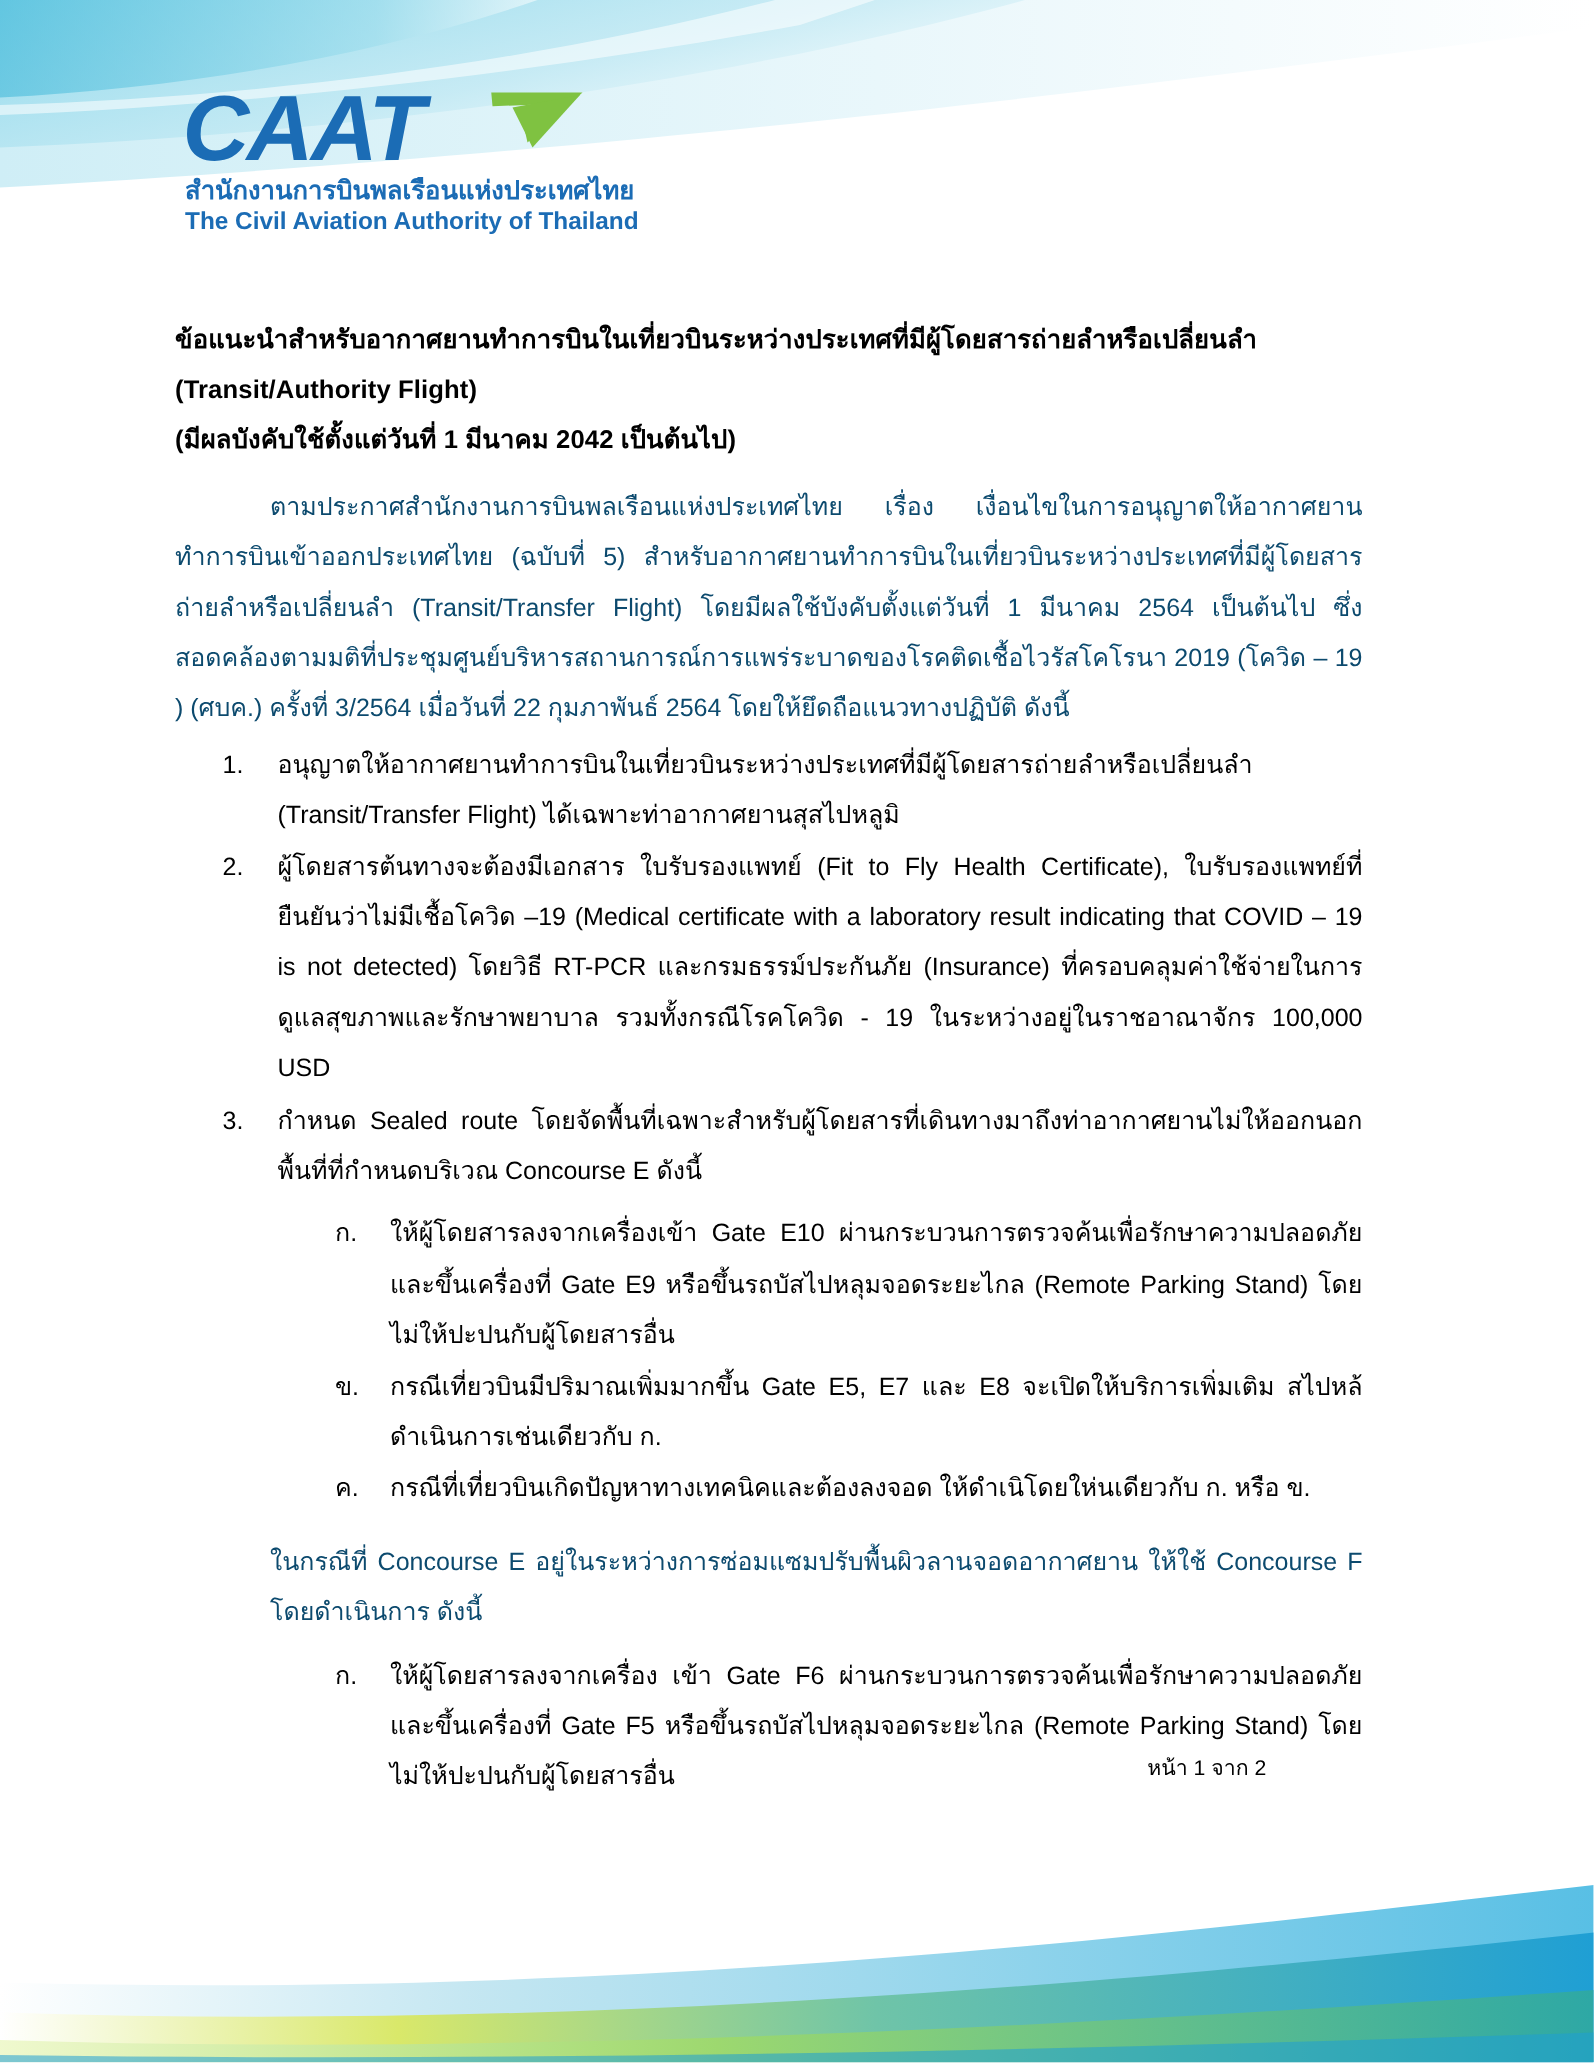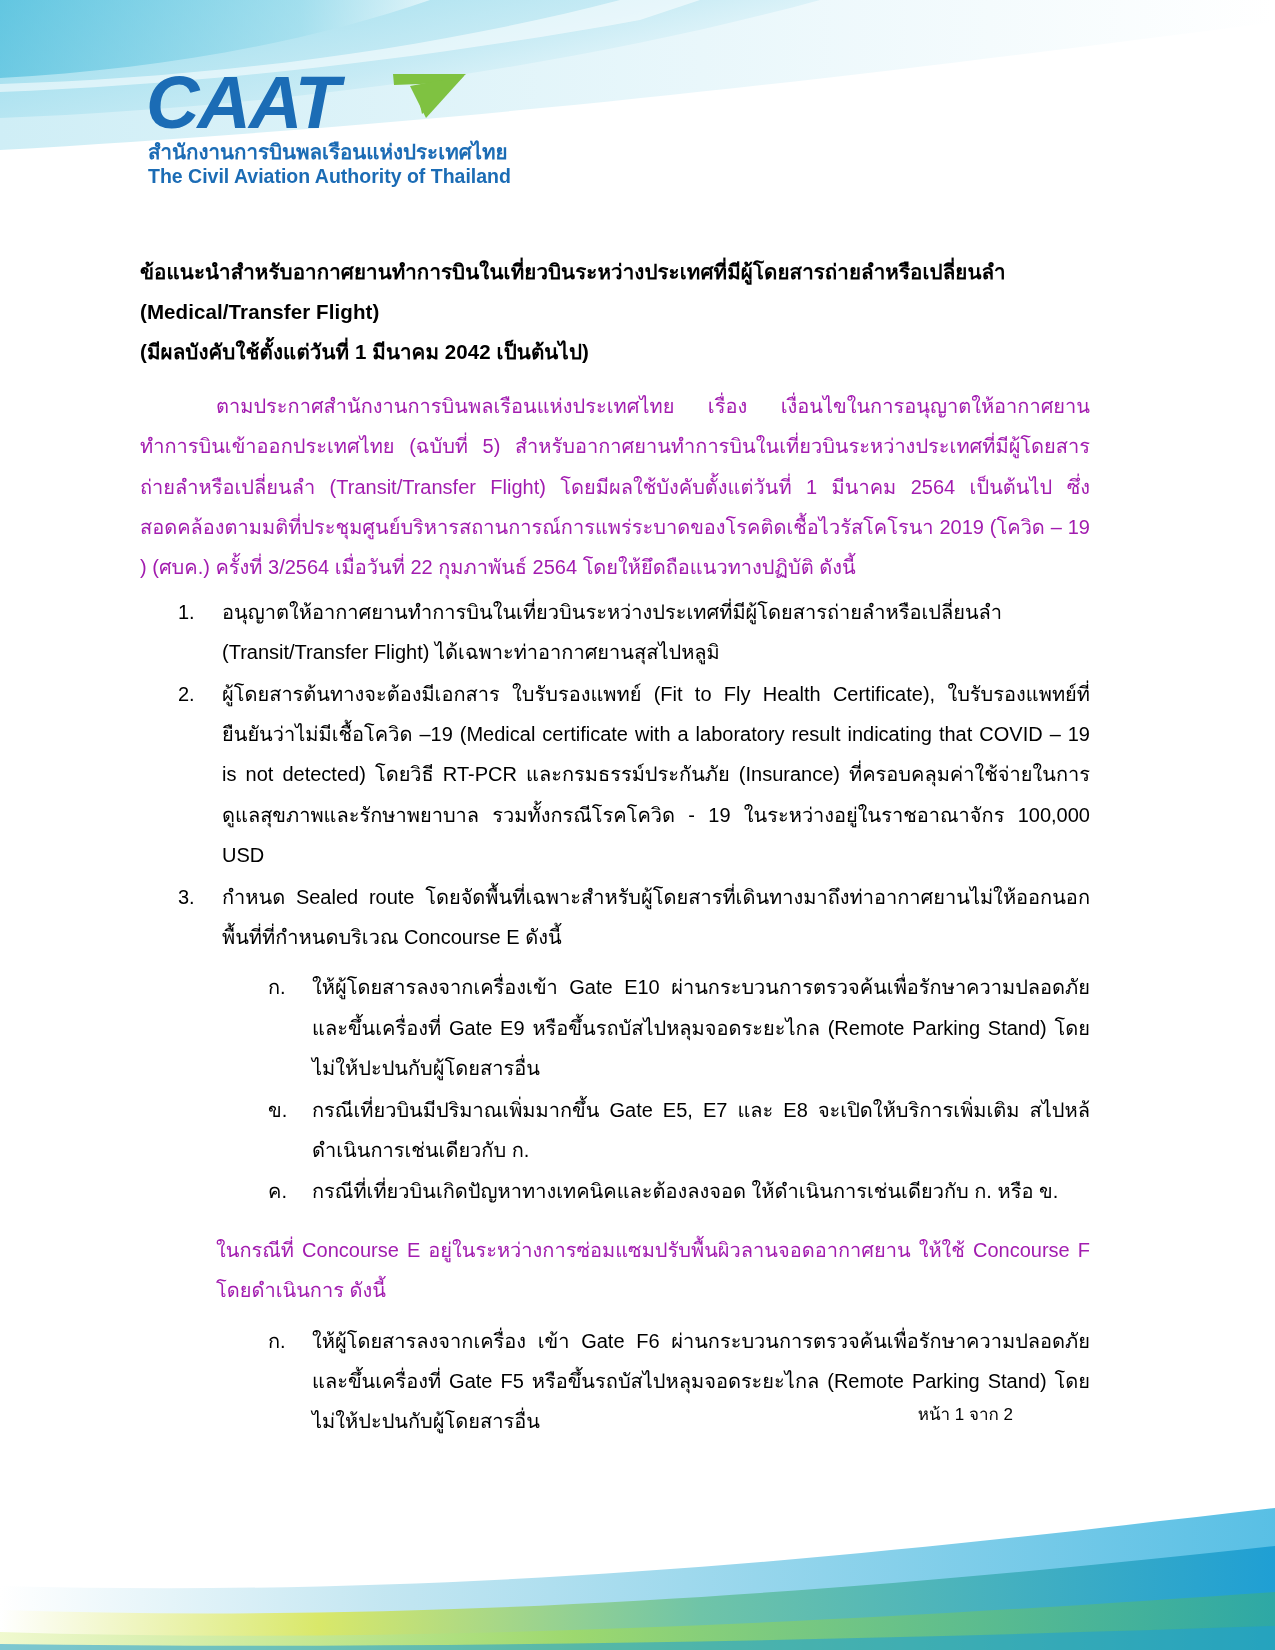--- a/index.html
+++ b/index.html
@@ -40,21 +40,21 @@
     font-size:20.5px;
     font-weight:bold;
     color:#000;
     line-height:1.95;
     letter-spacing:0.1px;
     white-space:nowrap;
   }
 
   .para {
     font-size:20px;
-    color:#a21caf;
+    color:#0c4a6e;
     line-height:2.02;
     text-align:justify;
     text-justify:inter-word;
     margin-top:14px;
   }
   .para.indent { text-indent:76px; }
 
   ol.numlist {
     list-style:none;
     margin-top:4px;
@@ -143,21 +143,21 @@
       <path d="M247,8 L320,8 L276,48 L272,30 L300,17 L248,19 Z" fill="#7fc241"></path>
       <path d="M264,20 L318,10 L280,52 Z" fill="#7fc241"></path>
       <text x="2" y="93" fill="#1b6cb5" font-family="'Liberation Sans', sans-serif" font-size="20.5" font-weight="bold">สำนักงานการบินพลเรือนแห่งประเทศไทย</text>
       <text x="2" y="117" fill="#1b6cb5" font-family="'Liberation Sans', sans-serif" font-size="19.5" font-weight="bold">The Civil Aviation Authority of Thailand</text>
     </svg>
   </div>
 
   <div id="doc">
 
     <div class="title-line">ข้อแนะนำสำหรับอากาศยานทำการบินในเที่ยวบินระหว่างประเทศที่มีผู้โดยสารถ่ายลำหรือเปลี่ยนลำ</div>
-    <div class="title-line">(Medical/Transfer Flight)</div>
+    <div class="title-line">(Transit/Authority Flight)</div>
     <div class="title-line">(มีผลบังคับใช้ตั้งแต่วันที่ 1 มีนาคม 2042 เป็นต้นไป)</div>
 
     <div class="para indent">ตามประกาศสำนักงานการบินพลเรือนแห่งประเทศไทย เรื่อง เงื่อนไขในการอนุญาตให้อากาศยานทำการบินเข้าออกประเทศไทย (ฉบับที่ 5) สำหรับอากาศยานทำการบินในเที่ยวบินระหว่างประเทศที่มีผู้โดยสารถ่ายลำหรือเปลี่ยนลำ (Transit/Transfer Flight) โดยมีผลใช้บังคับตั้งแต่วันที่ 1 มีนาคม 2564 เป็นต้นไป ซึ่งสอดคล้องตามมติที่ประชุมศูนย์บริหารสถานการณ์การแพร่ระบาดของโรคติดเชื้อไวรัสโคโรนา 2019 (โควิด – 19 ) (ศบค.) ครั้งที่ 3/2564 เมื่อวันที่ 22 กุมภาพันธ์ 2564 โดยให้ยึดถือแนวทางปฏิบัติ ดังนี้</div>
 
     <ol class="numlist">
       <li>
         <span class="marker">1.</span>
         <span>อนุญาตให้อากาศยานทำการบินในเที่ยวบินระหว่างประเทศที่มีผู้โดยสารถ่ายลำหรือเปลี่ยนลำ (Transit/Transfer Flight) ได้เฉพาะท่าอากาศยานสุสไปหลูมิ</span>
       </li>
       <li>
@@ -174,21 +174,21 @@
       <li>
         <span class="marker">ก.</span>
         <span>ให้ผู้โดยสารลงจากเครื่องเข้า Gate E10 ผ่านกระบวนการตรวจค้นเพื่อรักษาความปลอดภัย และขึ้นเครื่องที่ Gate E9 หรือขึ้นรถบัสไปหลุมจอดระยะไกล (Remote Parking Stand) โดยไม่ให้ปะปนกับผู้โดยสารอื่น</span>
       </li>
       <li>
         <span class="marker">ข.</span>
         <span>กรณีเที่ยวบินมีปริมาณเพิ่มมากขึ้น  Gate E5, E7 และ  E8 จะเปิดให้บริการเพิ่มเติม  สไปหล้ดำเนินการเช่นเดียวกับ ก.</span>
       </li>
       <li>
         <span class="marker">ค.</span>
-        <span>กรณีที่เที่ยวบินเกิดปัญหาทางเทคนิคและต้องลงจอด ให้ดำเนินการเช่นเดียวกับ ก. หรือ ข.</span>
+        <span>กรณีที่เที่ยวบินเกิดปัญหาทางเทคนิคและต้องลงจอด ให้ดำเนิโดยให่นเดียวกับ ก. หรือ ข.</span>
       </li>
     </ul>
 
     <div class="gap-med"></div>
 
     <div class="para" style="padding-left:76px;margin-top:0;">ในกรณีที่ Concourse E อยู่ในระหว่างการซ่อมแซมปรับพื้นผิวลานจอดอากาศยาน ให้ใช้ Concourse F โดยดำเนินการ ดังนี้</div>
 
     <ul class="thailist">
       <li>
         <span class="marker">ก.</span>

